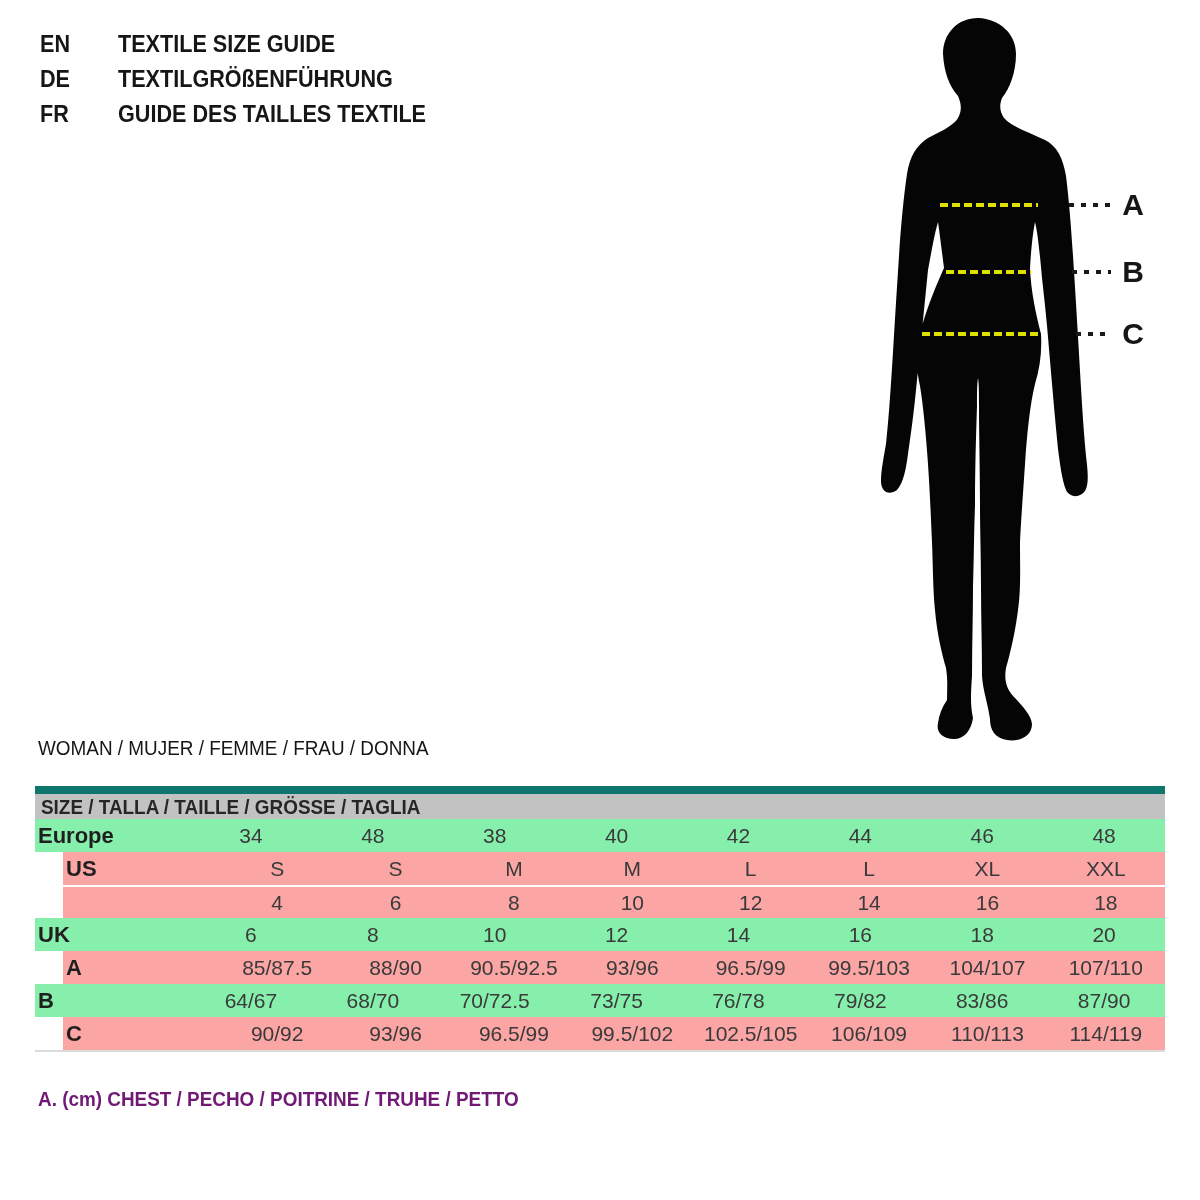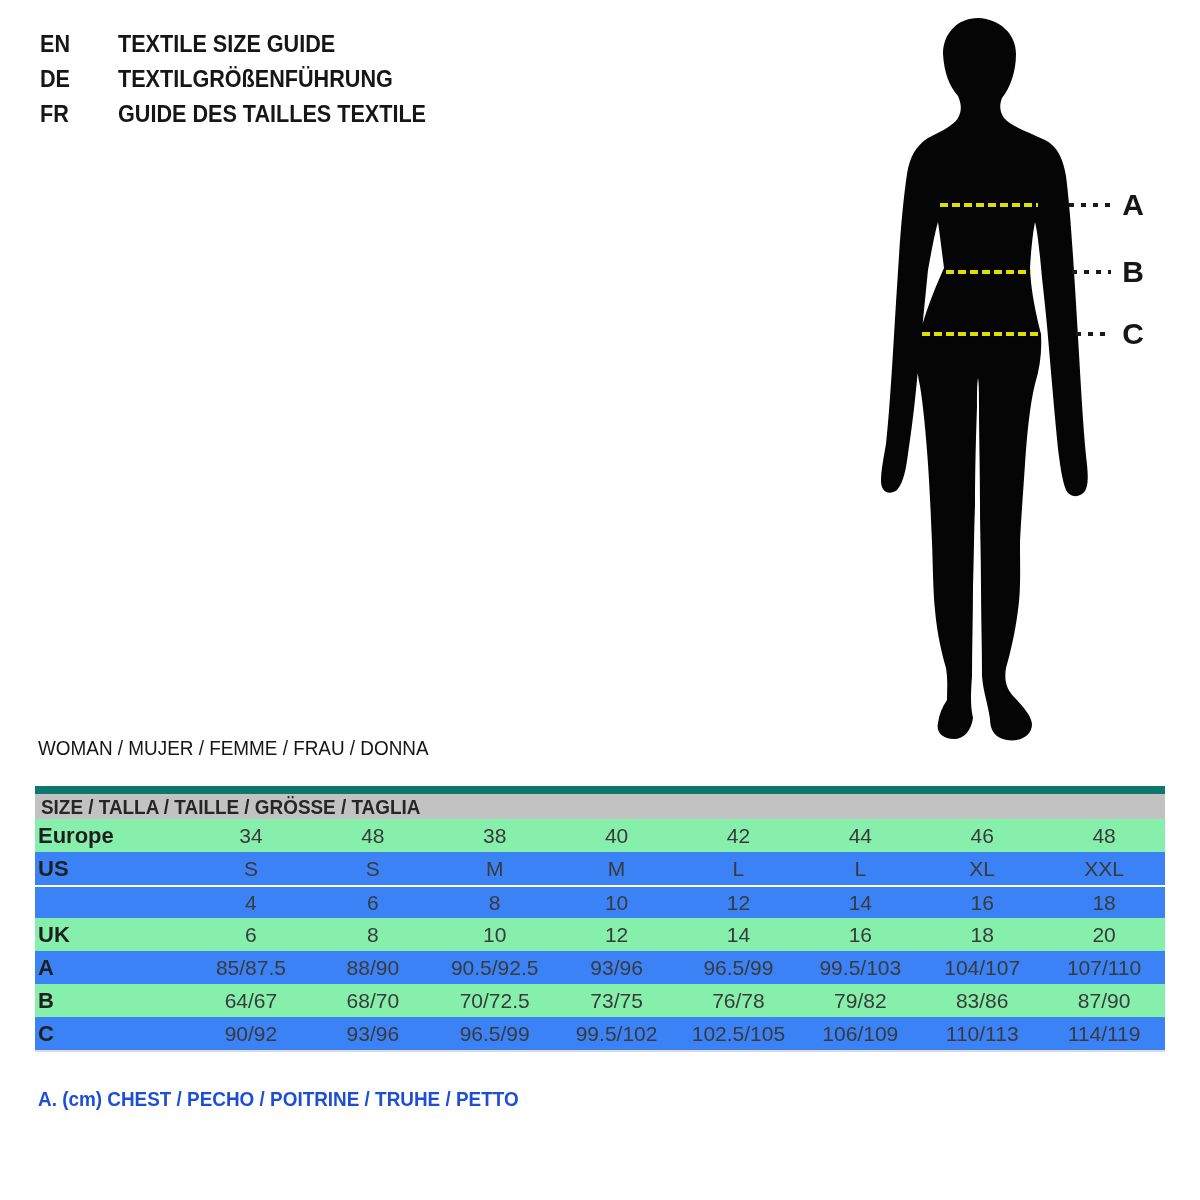--- a/index.html
+++ b/index.html
@@ -19,28 +19,28 @@
   
   .section-title { position:absolute; left:38px; top:736px; font-size:21px; font-weight:normal; color:#161616; white-space:nowrap; }
   
   .size-table { position:absolute; left:35px; top:786px; width:1130px; border-bottom:2px solid #dcdcdc; }
   .t-row { display:grid; grid-template-columns:155px repeat(8, 1fr); height:33px; align-items:center; }
   .t-header {
     display:flex; align-items:center; height:33px;
     background:#c2c2c2; border-top:8px solid #0f766e; padding-left:6px;
   }
   .t-header .hdr-text { font-size:21px; font-weight:bold; color:#262626; white-space:nowrap; }
-  .t-row.shaded { background:#3b82f6; }
+  .t-row.shaded { background:#fca5a5;margin-left:28px; }
   .t-row.gap-above { border-top:2px solid #ffffff; }
   .t-row.plain { background:#86efac; }
   .row-label { font-size:22px; font-weight:bold; color:#1f1f1f; padding-left:3px; }
   .cell { text-align:center; font-size:21px; font-weight:normal; color:#3a3a3a; }
   
   .legend { position:absolute; left:38px; top:1082px; }
-  .legend-line { height:33px; display:flex; align-items:center; font-size:21px; font-weight:bold; color:#1d4ed8; white-space:nowrap; }
+  .legend-line { height:33px; display:flex; align-items:center; font-size:21px; font-weight:bold; color:#701a75; white-space:nowrap; }
 </style>
 </head>
 <body>
 
 <div class="lang-list">
   <div class="lang-row">
     <span class="lang-code"><span class="cond">EN</span></span>
     <span class="lang-label cond">TEXTILE SIZE GUIDE</span>
   </div>
   <div class="lang-row">

